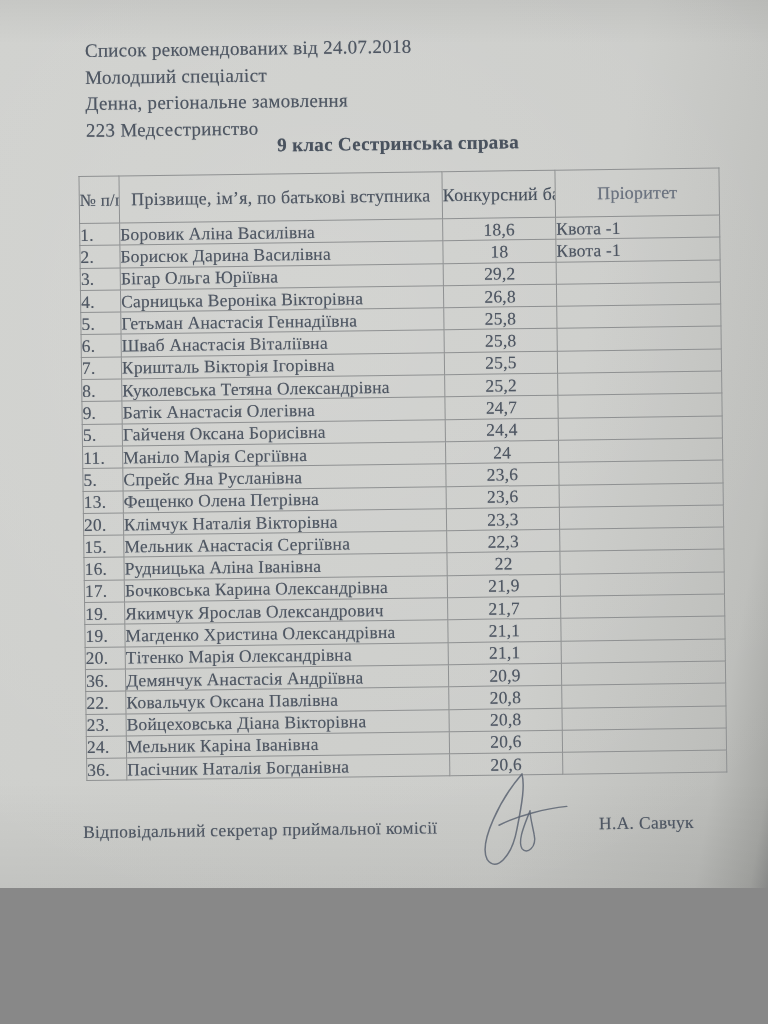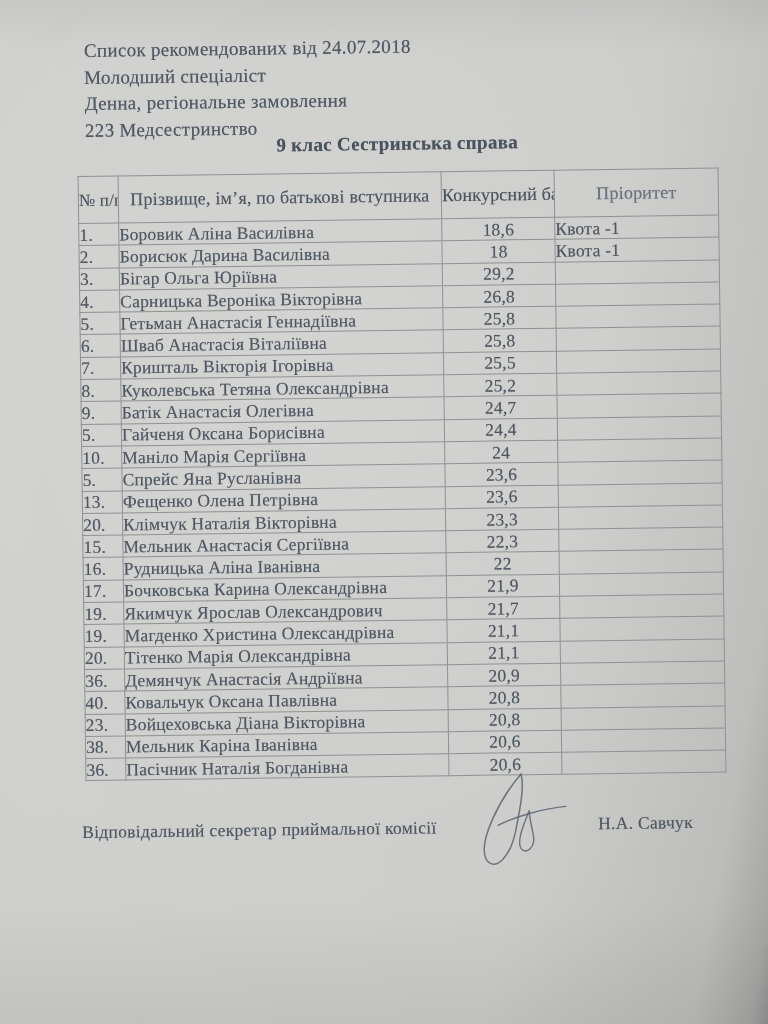--- a/index.html
+++ b/index.html
@@ -1,19 +1,19 @@
 <!DOCTYPE html>
 <html><head>
 <meta charset="utf-8">
 <style>
   html, body { margin: 0; padding: 0; background: #888; }
   .photo {
     position: relative;
     width: 768px;
-    height: 1024px;
+    height: 888px;
     overflow: hidden;
     font-family: "Liberation Serif", "DejaVu Serif", serif;
     background:
       linear-gradient(180deg, rgba(0,0,0,0.05) 0%, rgba(0,0,0,0) 5%),
       linear-gradient(0deg, rgba(0,0,0,0.06) 0%, rgba(0,0,0,0) 12%),
       radial-gradient(140% 120% at 42% 36%, rgba(255,255,255,0.13) 0%, rgba(255,255,255,0) 60%),
       linear-gradient(100deg, #cfd0cd 0%, #cbccc9 70%, #bcbdba 92%, #a6a7a4 98%, #909190 100%);
   }
   .sheet {
     position: absolute;
@@ -200,21 +200,21 @@
       </tr>
 
       <tr>
         <td class="cell-num">5.</td>
         <td class="cell-name">Гайченя Оксана Борисівна</td>
         <td class="cell-score">24,4</td>
         <td class="cell-priority"></td>
       </tr>
 
       <tr>
-        <td class="cell-num">10.</td>
+        <td class="cell-num">11.</td>
         <td class="cell-name">Маніло Марія Сергіївна</td>
         <td class="cell-score">24</td>
         <td class="cell-priority"></td>
       </tr>
 
       <tr>
         <td class="cell-num">5.</td>
         <td class="cell-name">Спрейс Яна Русланівна</td>
         <td class="cell-score">23,6</td>
         <td class="cell-priority"></td>
@@ -277,35 +277,35 @@
       </tr>
 
       <tr>
         <td class="cell-num">36.</td>
         <td class="cell-name">Демянчук Анастасія Андріївна</td>
         <td class="cell-score">20,9</td>
         <td class="cell-priority"></td>
       </tr>
 
       <tr>
-        <td class="cell-num">40.</td>
+        <td class="cell-num">22.</td>
         <td class="cell-name">Ковальчук Оксана Павлівна</td>
         <td class="cell-score">20,8</td>
         <td class="cell-priority"></td>
       </tr>
 
       <tr>
         <td class="cell-num">23.</td>
         <td class="cell-name">Войцеховська Діана Вікторівна</td>
         <td class="cell-score">20,8</td>
         <td class="cell-priority"></td>
       </tr>
 
       <tr>
-        <td class="cell-num">38.</td>
+        <td class="cell-num">24.</td>
         <td class="cell-name">Мельник Каріна Іванівна</td>
         <td class="cell-score">20,6</td>
         <td class="cell-priority"></td>
       </tr>
 
       <tr>
         <td class="cell-num">36.</td>
         <td class="cell-name">Пасічник Наталія Богданівна</td>
         <td class="cell-score">20,6</td>
         <td class="cell-priority"></td>

